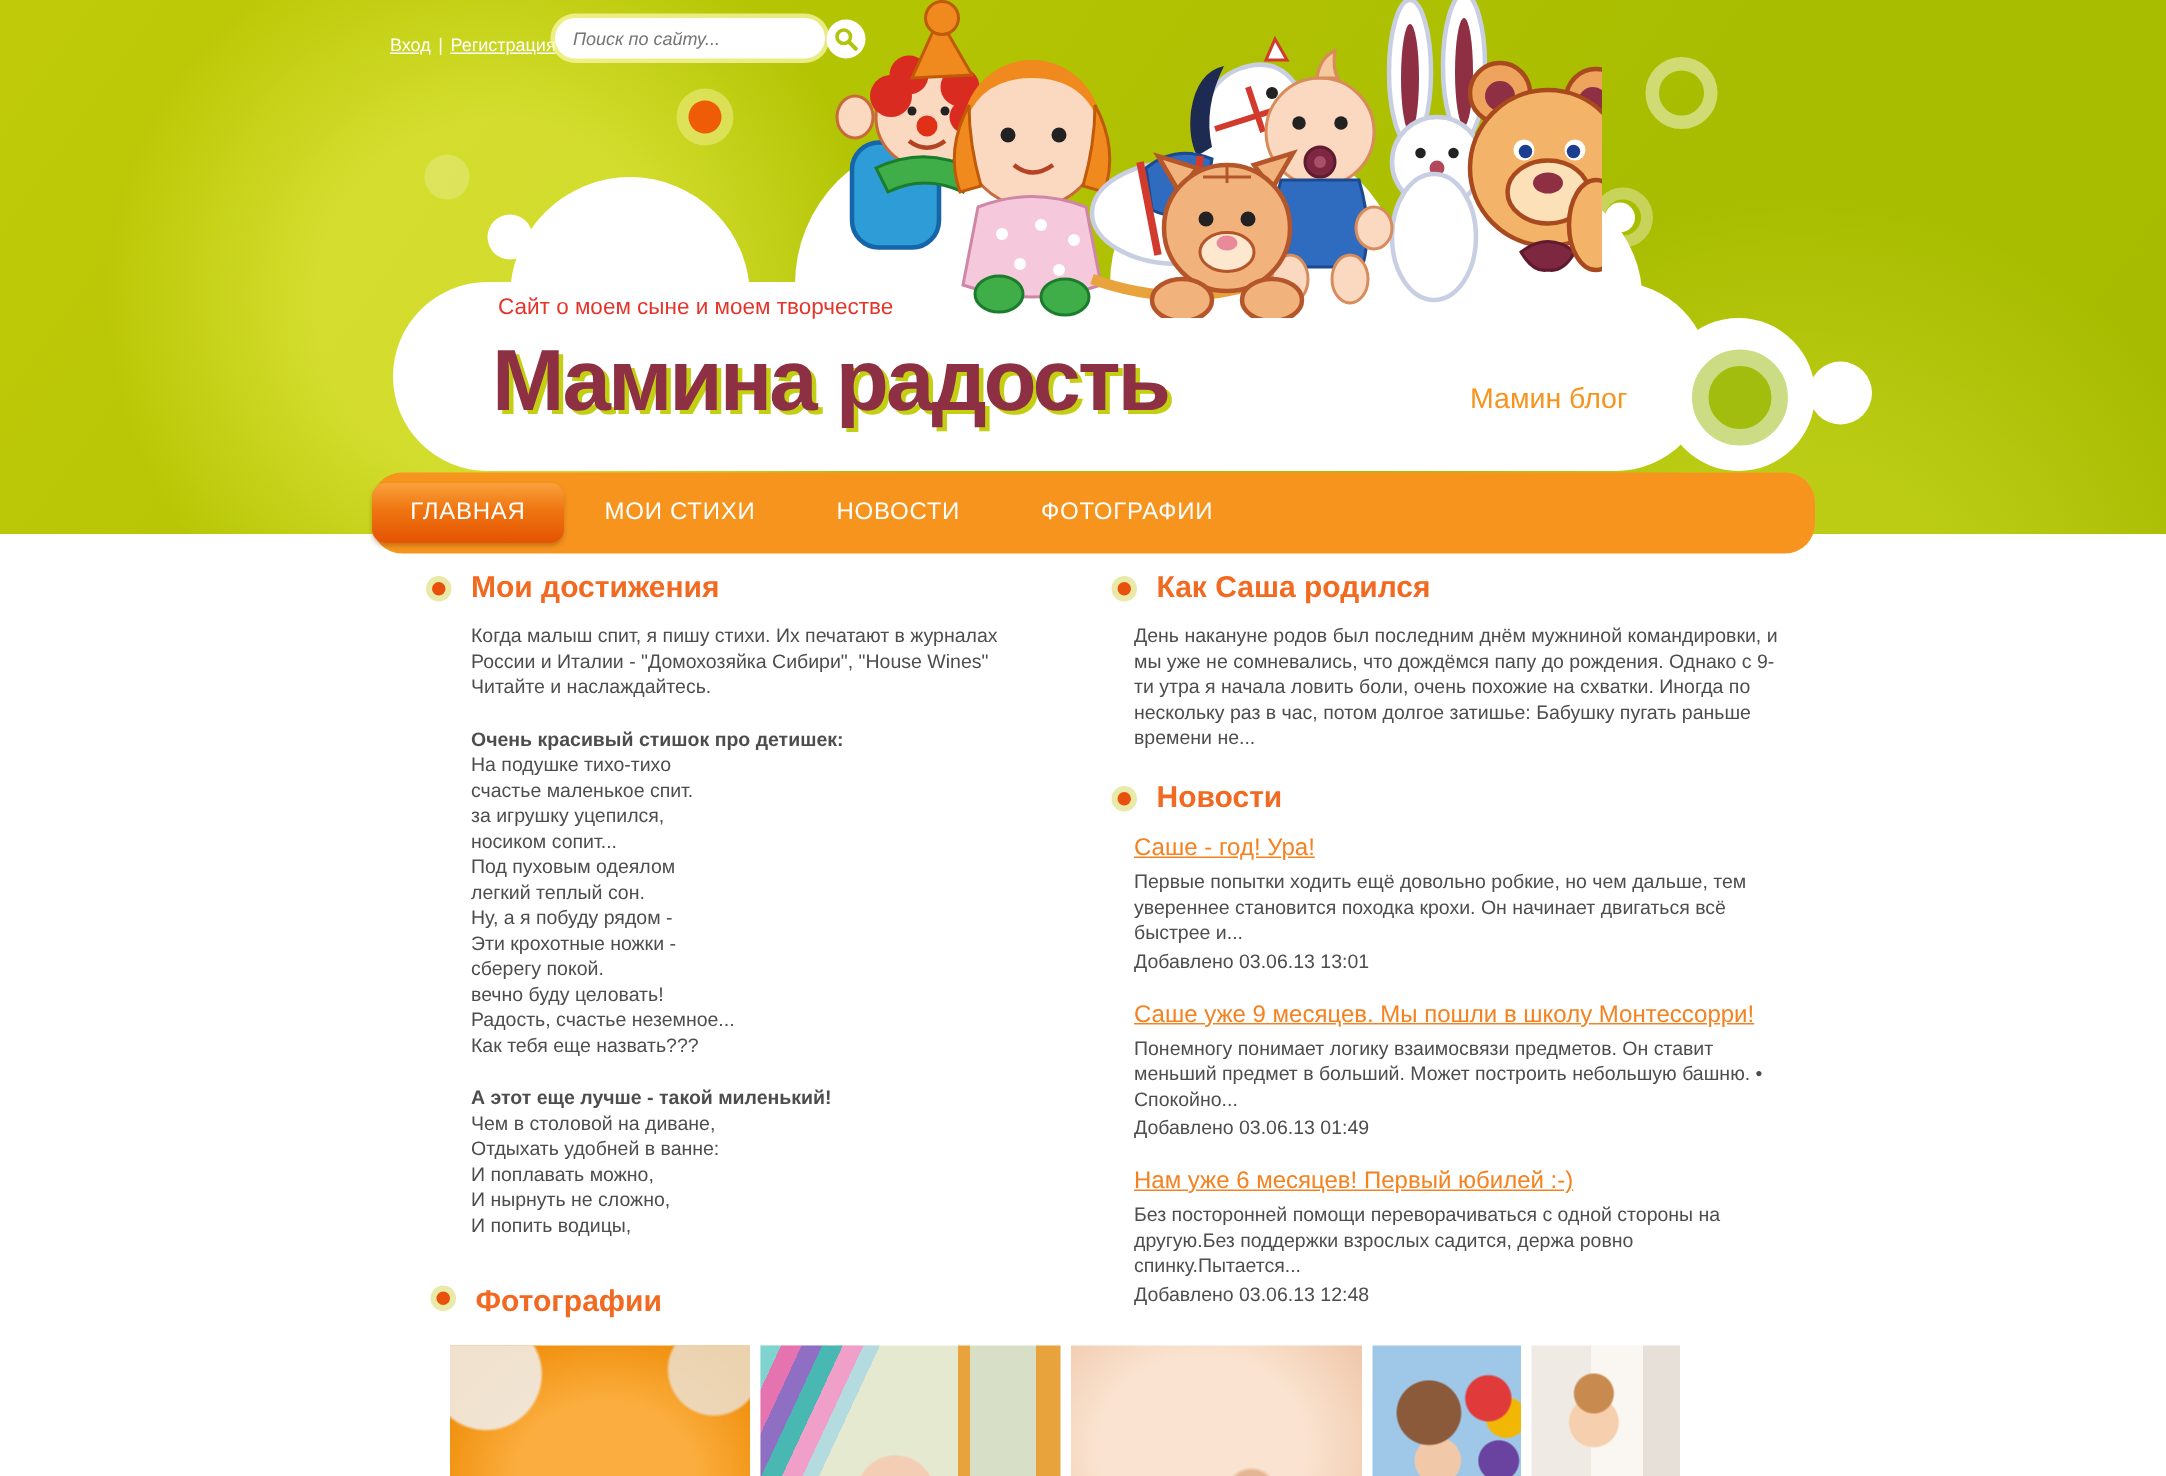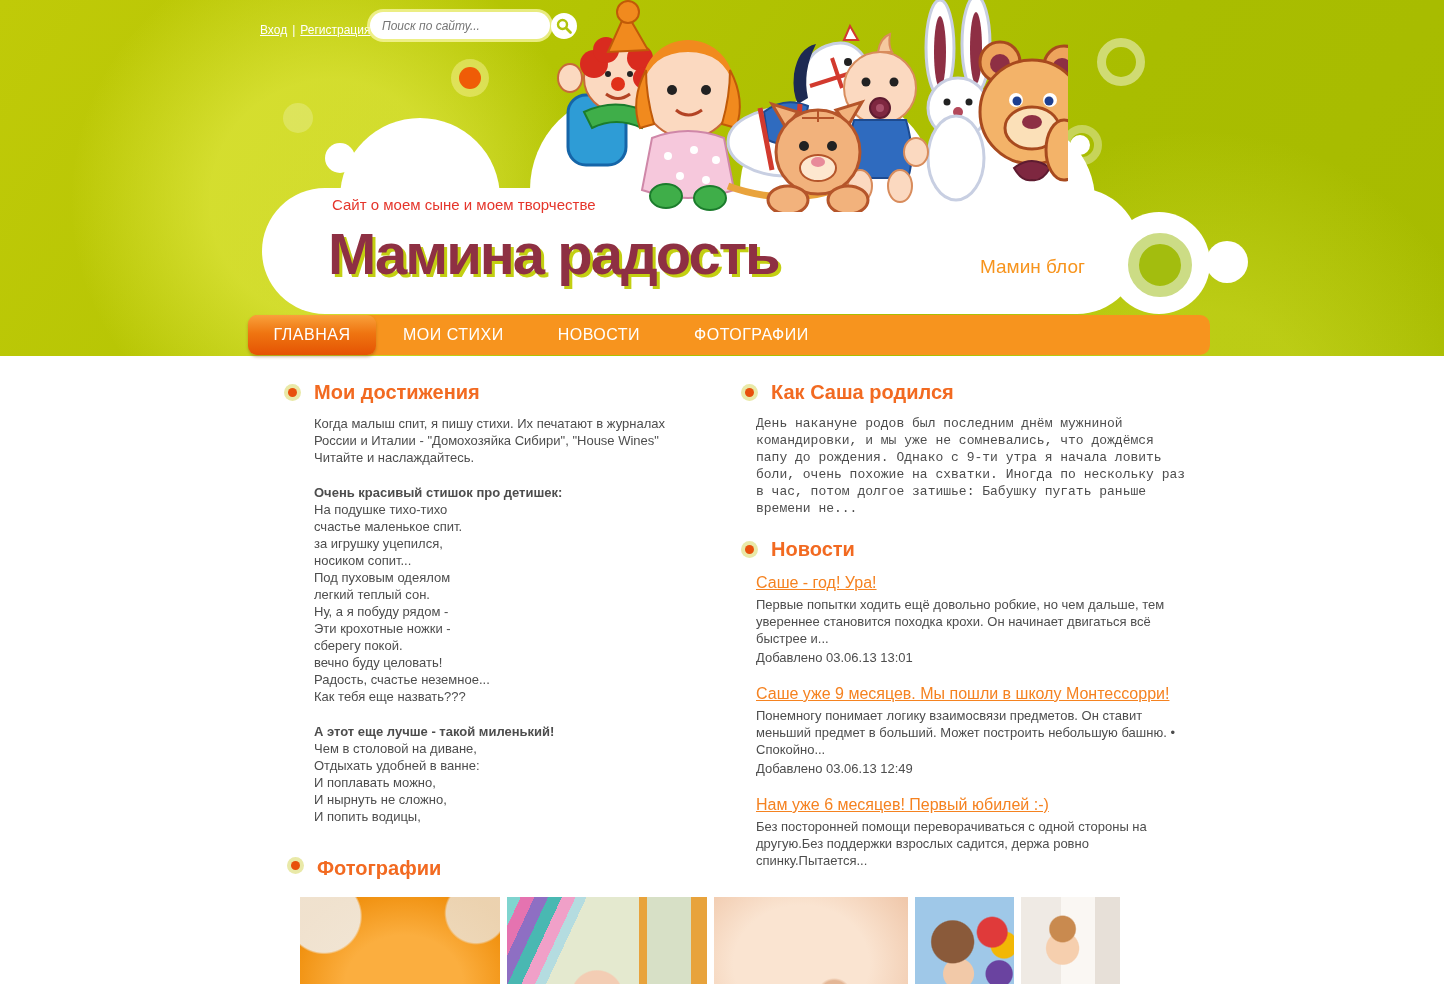--- a/index.html
+++ b/index.html
@@ -46,22 +46,22 @@
     background:#fff; border:none; cursor:pointer; display:flex; align-items:center; justify-content:center; }
 
   .tagline { position:absolute; left:332px; top:196px; font-size:15px; color:#e5352b; }
   .site-title { position:absolute; left:328px; top:220px; font-size:58px; font-weight:bold;
     letter-spacing:-2px; color:#8e3043; text-shadow:3px 3px 0 #c3cf12; }
   .site-subtitle { position:absolute; left:980px; top:256px; font-size:19px; color:#f7941d; }
 
   .toys { position:absolute; left:548px; top:0; }
 
   
-  .nav { position:absolute; left:248px; top:315px; width:962px; height:40px; background:#f7941e;
-    border-radius:10px; display:flex; align-items:center; z-index:5; }
+  .nav { position:absolute; left:248px; top:315px; width:962px; height:54px; background:#f7941e;
+    border-radius:20px; display:flex; align-items:center; z-index:5; }
   .nav-item { color:#fff; font-size:16px; letter-spacing:.5px; cursor:pointer; }
   .nav-item.plain { margin-left:54px; }
   .nav-item.first { margin-left:27px; }
   .nav-item.active { margin-left:0; width:128px; height:40px; border-radius:9px;
     background:linear-gradient(180deg,#f9a13b,#ef7511 45%,#e55303); display:flex;
     align-items:center; justify-content:center; box-shadow:0 2px 3px rgba(120,60,0,.35); }
 
   
   .col { position:absolute; color:#4d4d4d; font-size:13px; line-height:17px; }
   .col-left  { left:284px; top:384px; width:408px; }
@@ -71,21 +71,21 @@
   .bullet { width:17px; height:17px; border-radius:50%; background:#e9e9a8; margin-right:13px;
     display:inline-flex; align-items:center; justify-content:center; flex:0 0 17px; }
   .bullet::after { content:""; width:9px; height:9px; border-radius:50%; background:#e8500c; }
 
   .indent { margin-left:30px; }
   .poem-title { font-weight:bold; margin-top:18px; }
   .news-item { margin-bottom:17px; }
   .news-link { display:inline-block; color:#f58220; font-size:16px; text-decoration:underline;
     cursor:pointer; margin-bottom:3px; line-height:21px; }
   .news-date { color:#4d4d4d; margin-top:2px; }
-  .birth-text { margin-left:15px;font-family:Liberation Mono, monospace; }
+  .birth-text { margin-left:15px; }
 
   .photos-head { position:absolute; left:287px; top:857px; }
   .photo-strip { position:absolute; left:300px; top:897px; display:flex; gap:7px; }
   .photo { height:160px; cursor:pointer; }
   .p1 { width:200px; background:
     radial-gradient(circle at 57% 72%, #f7dcc0 0 13%, rgba(0,0,0,0) 14%),
     radial-gradient(circle at 12% 12%, rgba(240,235,228,.9) 0 16%, rgba(0,0,0,0) 17%),
     radial-gradient(circle at 88% 10%, rgba(235,228,218,.8) 0 13%, rgba(0,0,0,0) 14%),
     radial-gradient(ellipse at 52% 55%, #fbae3f 0 40%, #ee8a04 85%); }
   .p2 { width:200px; background:
@@ -303,25 +303,26 @@
     </h2>
     <div class="indent" style="margin-left:15px;">
       <article class="news-item">
         <a class="news-link">Саше - год! Ура!</a>
         <p>Первые попытки ходить ещё довольно робкие, но чем дальше, тем увереннее становится походка крохи. Он начинает двигаться всё быстрее и...</p>
         <div class="news-date">Добавлено 03.06.13 13:01</div>
       </article>
       <article class="news-item">
         <a class="news-link">Саше уже 9 месяцев. Мы пошли в школу Монтессорри!</a>
         <p>Понемногу понимает логику взаимосвязи предметов. Он ставит меньший предмет в больший. Может построить небольшую башню. • Спокойно...</p>
-        <div class="news-date">Добавлено 03.06.13 12:49</div>
+        <div class="news-date">Добавлено 03.06.13 01:49</div>
       </article>
       <article class="news-item">
         <a class="news-link">Нам уже 6 месяцев! Первый юбилей :-)</a>
         <p>Без посторонней помощи переворачиваться с одной стороны на другую.Без поддержки взрослых садится, держа ровно спинку.Пытается...</p>
+        <div class="news-date">Добавлено 03.06.13 12:48</div>
       </article>
     </div>
   </section>
 
   <h2 class="sec-head photos-head">
     <span class="bullet"></span>
     <span>Фотографии</span>
   </h2>
   <div class="photo-strip">
     <div class="photo p1"></div>

